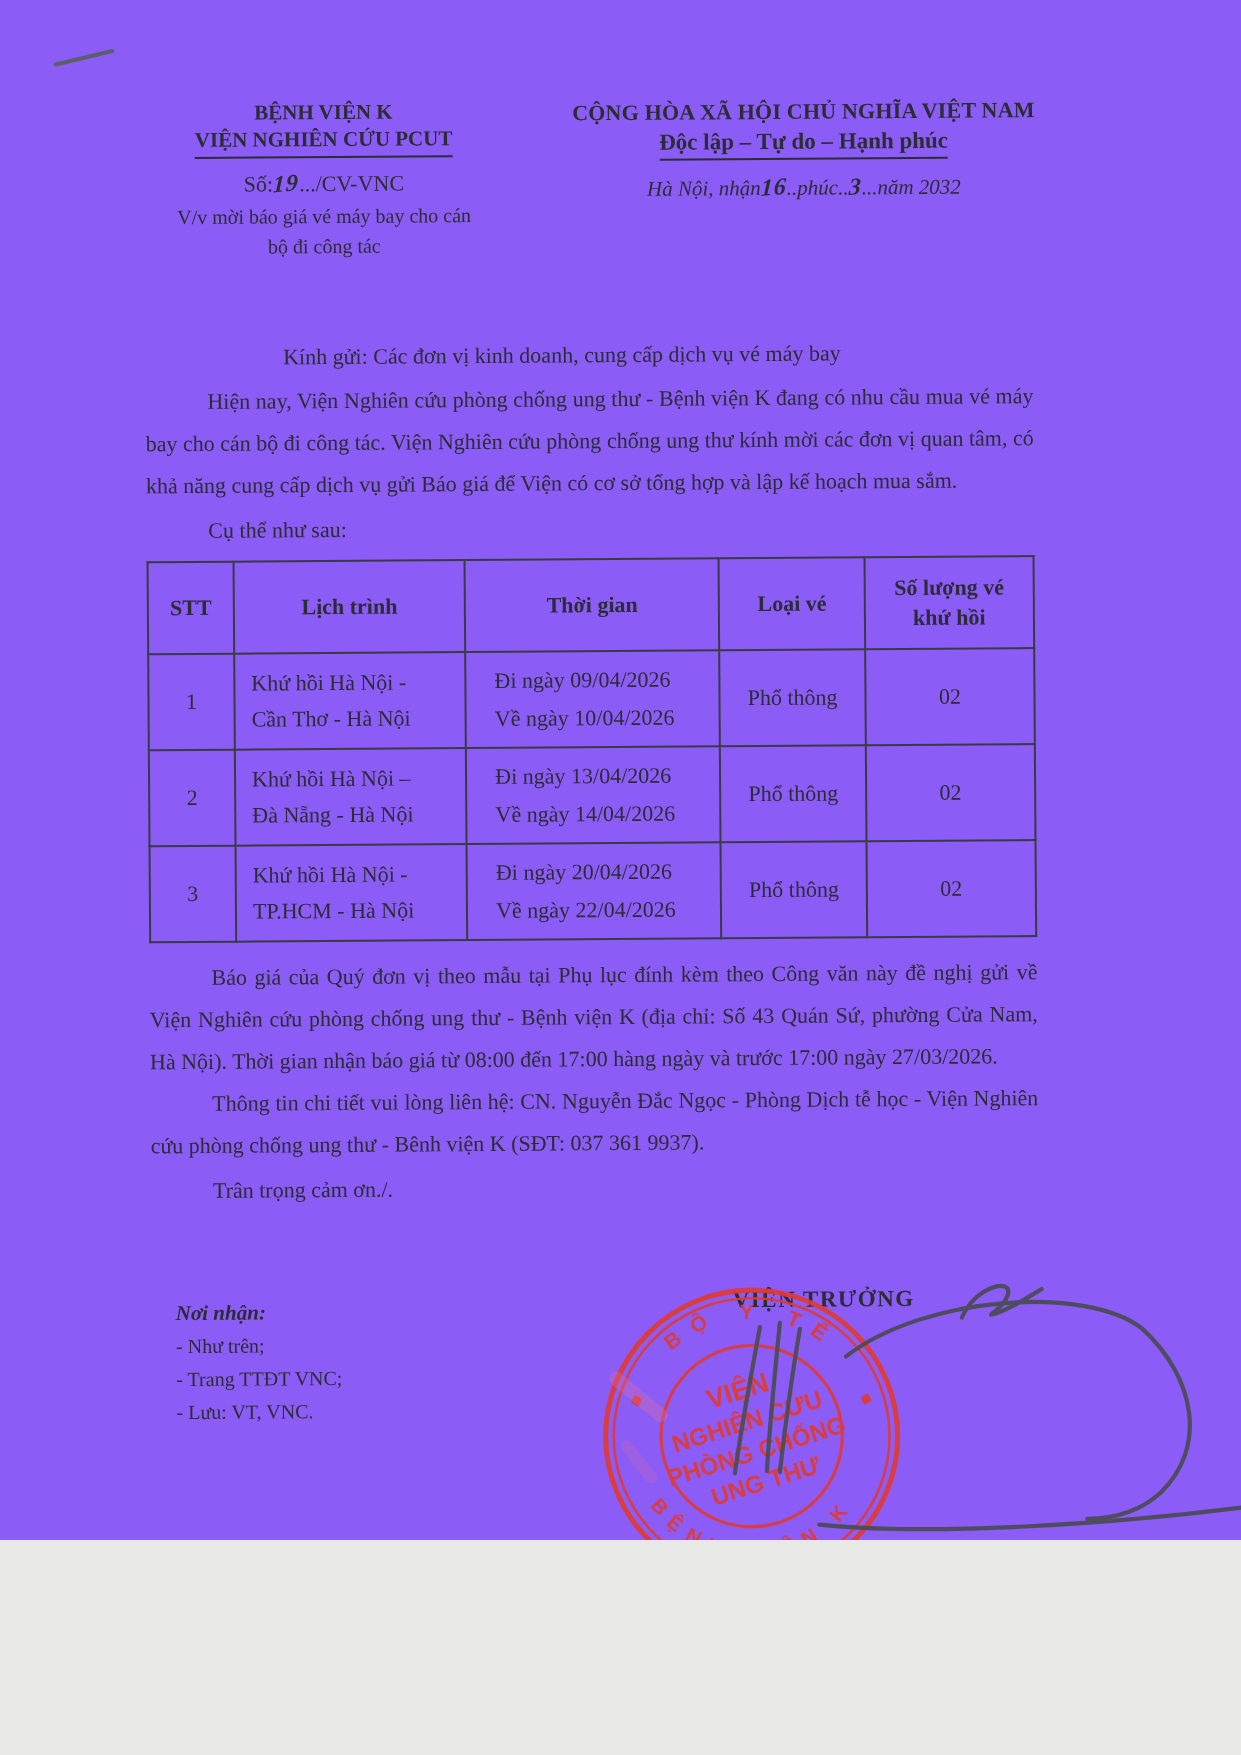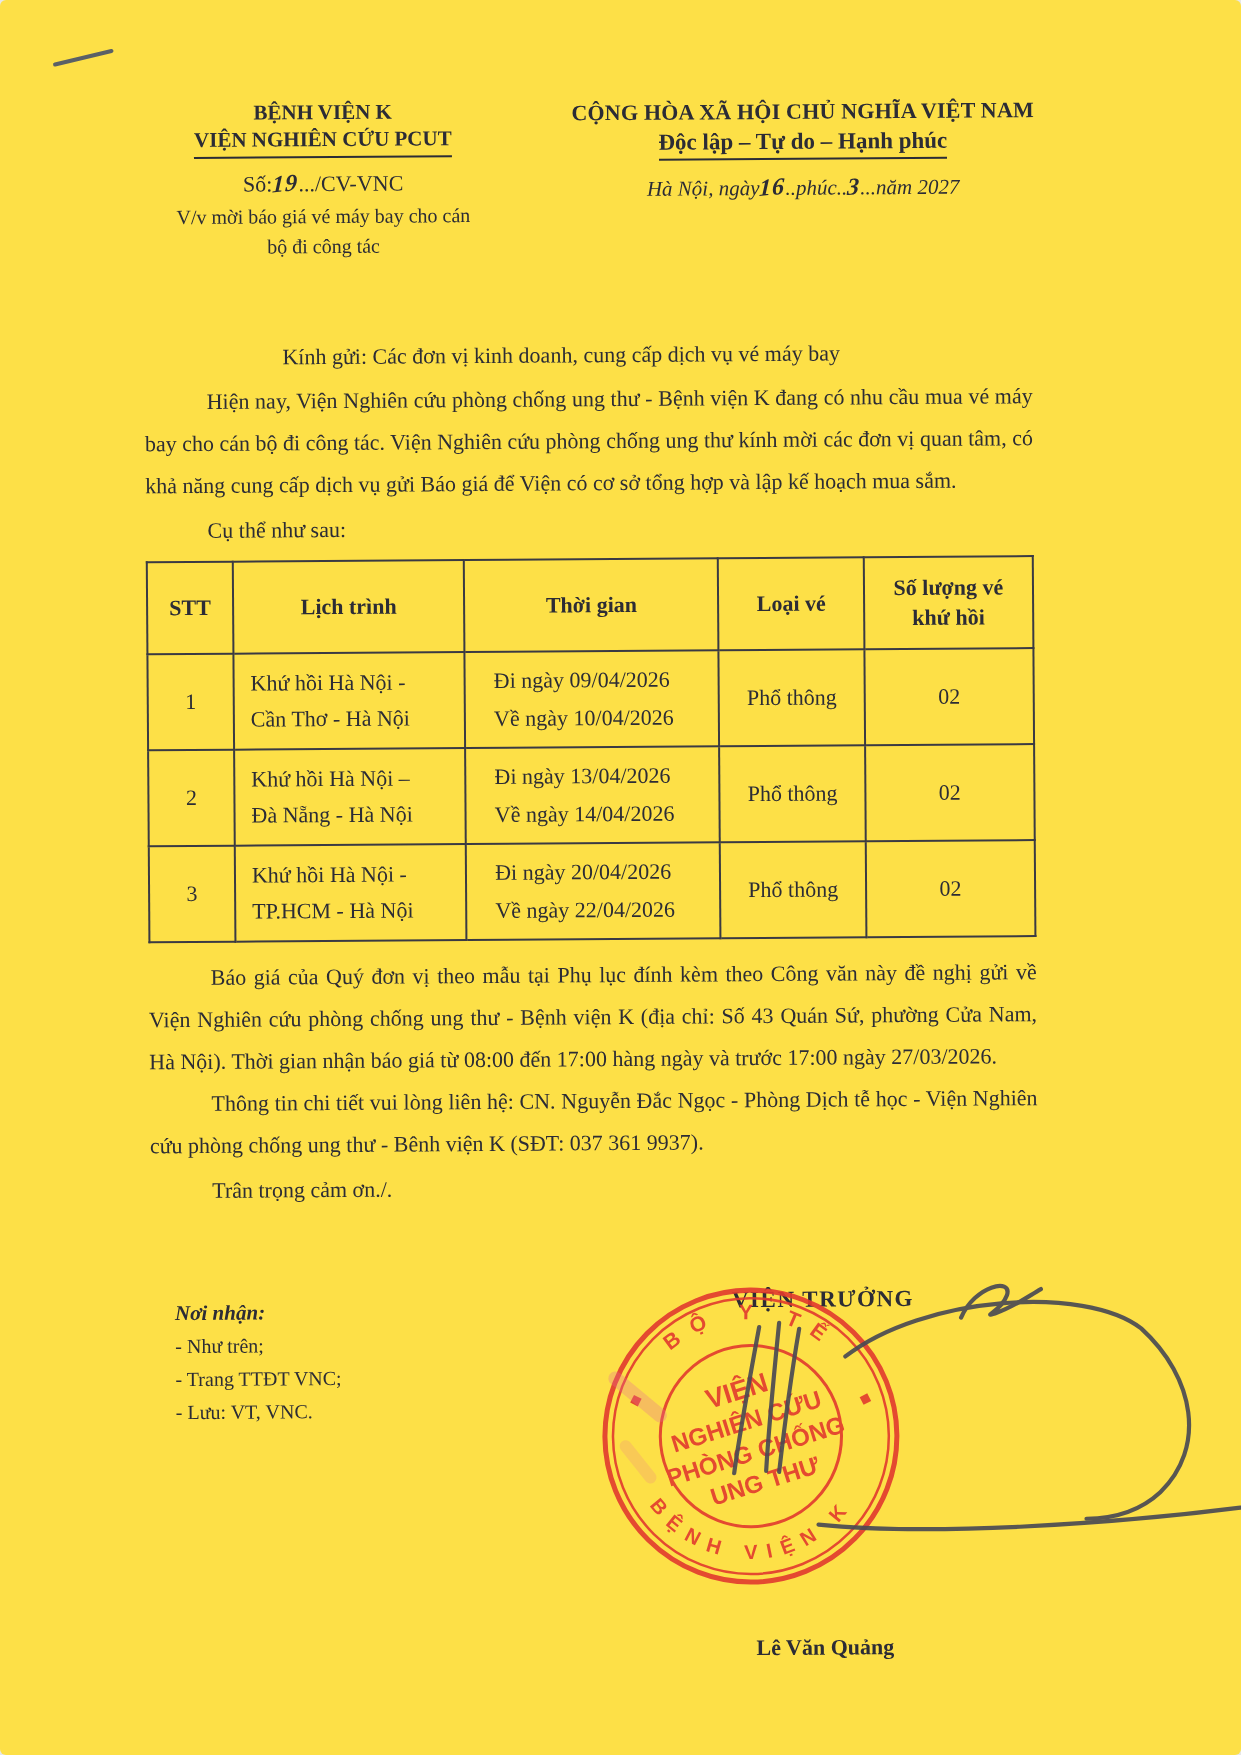--- a/index.html
+++ b/index.html
@@ -1,21 +1,20 @@
 <!DOCTYPE html>
 <html><head>
 <meta charset="utf-8">
 <style>
   html,body{margin:0;padding:0;background:#e8e8e6;}
   .page{
-    position:relative;width:1241px;height:1755px;margin:0 auto;
-    background:#fde047;overflow:hidden;
+    position:relative;width:1241px;height:1540px;margin:0 auto;
+    background:#8b5cf6;overflow:hidden;
     font-family:"Liberation Serif","DejaVu Serif",serif;
     color:#2c2c35;
-    border-radius:6px;
   }
   .tilt{position:absolute;inset:0;transform:rotate(-0.4deg);}
   
   .pen-mark{position:absolute;left:58px;top:52px;width:62px;height:4px;
     background:#5a6066;border-radius:3px;transform:rotate(-13deg);}
   
   .hdr-left{position:absolute;left:128px;top:98px;width:400px;text-align:center;}
   .hdr-left .org-parent{font-weight:bold;font-size:21px;}
   .hdr-left .org-name{font-weight:bold;font-size:21px;margin-top:2px;}
   .hdr-left .org-name span{display:inline-block;border-bottom:2px solid #2c2c35;padding-bottom:4px;}
@@ -72,21 +71,21 @@
       </div>
       <div class="subject">V/v mời báo giá vé máy bay cho cán bộ đi công tác</div>
     </div>
 
     <div class="hdr-right">
       <div class="nat1">CỘNG HÒA XÃ HỘI CHỦ NGHĨA VIỆT NAM</div>
       <div class="nat2">
         <span>Độc lập – Tự do – Hạnh phúc</span>
       </div>
       <div class="date-line">
-        <span>Hà Nội, ngày</span><span class="hw">16</span><span>..phúc..</span><span class="hw">3</span><span>...năm 2027</span>
+        <span>Hà Nội, nhận</span><span class="hw">16</span><span>..phúc..</span><span class="hw">3</span><span>...năm 2032</span>
       </div>
     </div>
 
     <div class="salutation">Kính gửi: Các đơn vị kinh doanh, cung cấp dịch vụ vé máy bay</div>
 
     <div class="main">
       <p class="para">Hiện nay, Viện Nghiên cứu phòng chống ung thư - Bệnh viện K đang có nhu cầu mua vé máy bay cho cán bộ đi công tác. Viện Nghiên cứu phòng chống ung thư kính mời các đơn vị quan tâm, có khả năng cung cấp dịch vụ gửi Báo giá để Viện có cơ sở tổng hợp và lập kế hoạch mua sắm.</p>
       <p class="lead">Cụ thể như sau:</p>
 
       <table class="quote">

